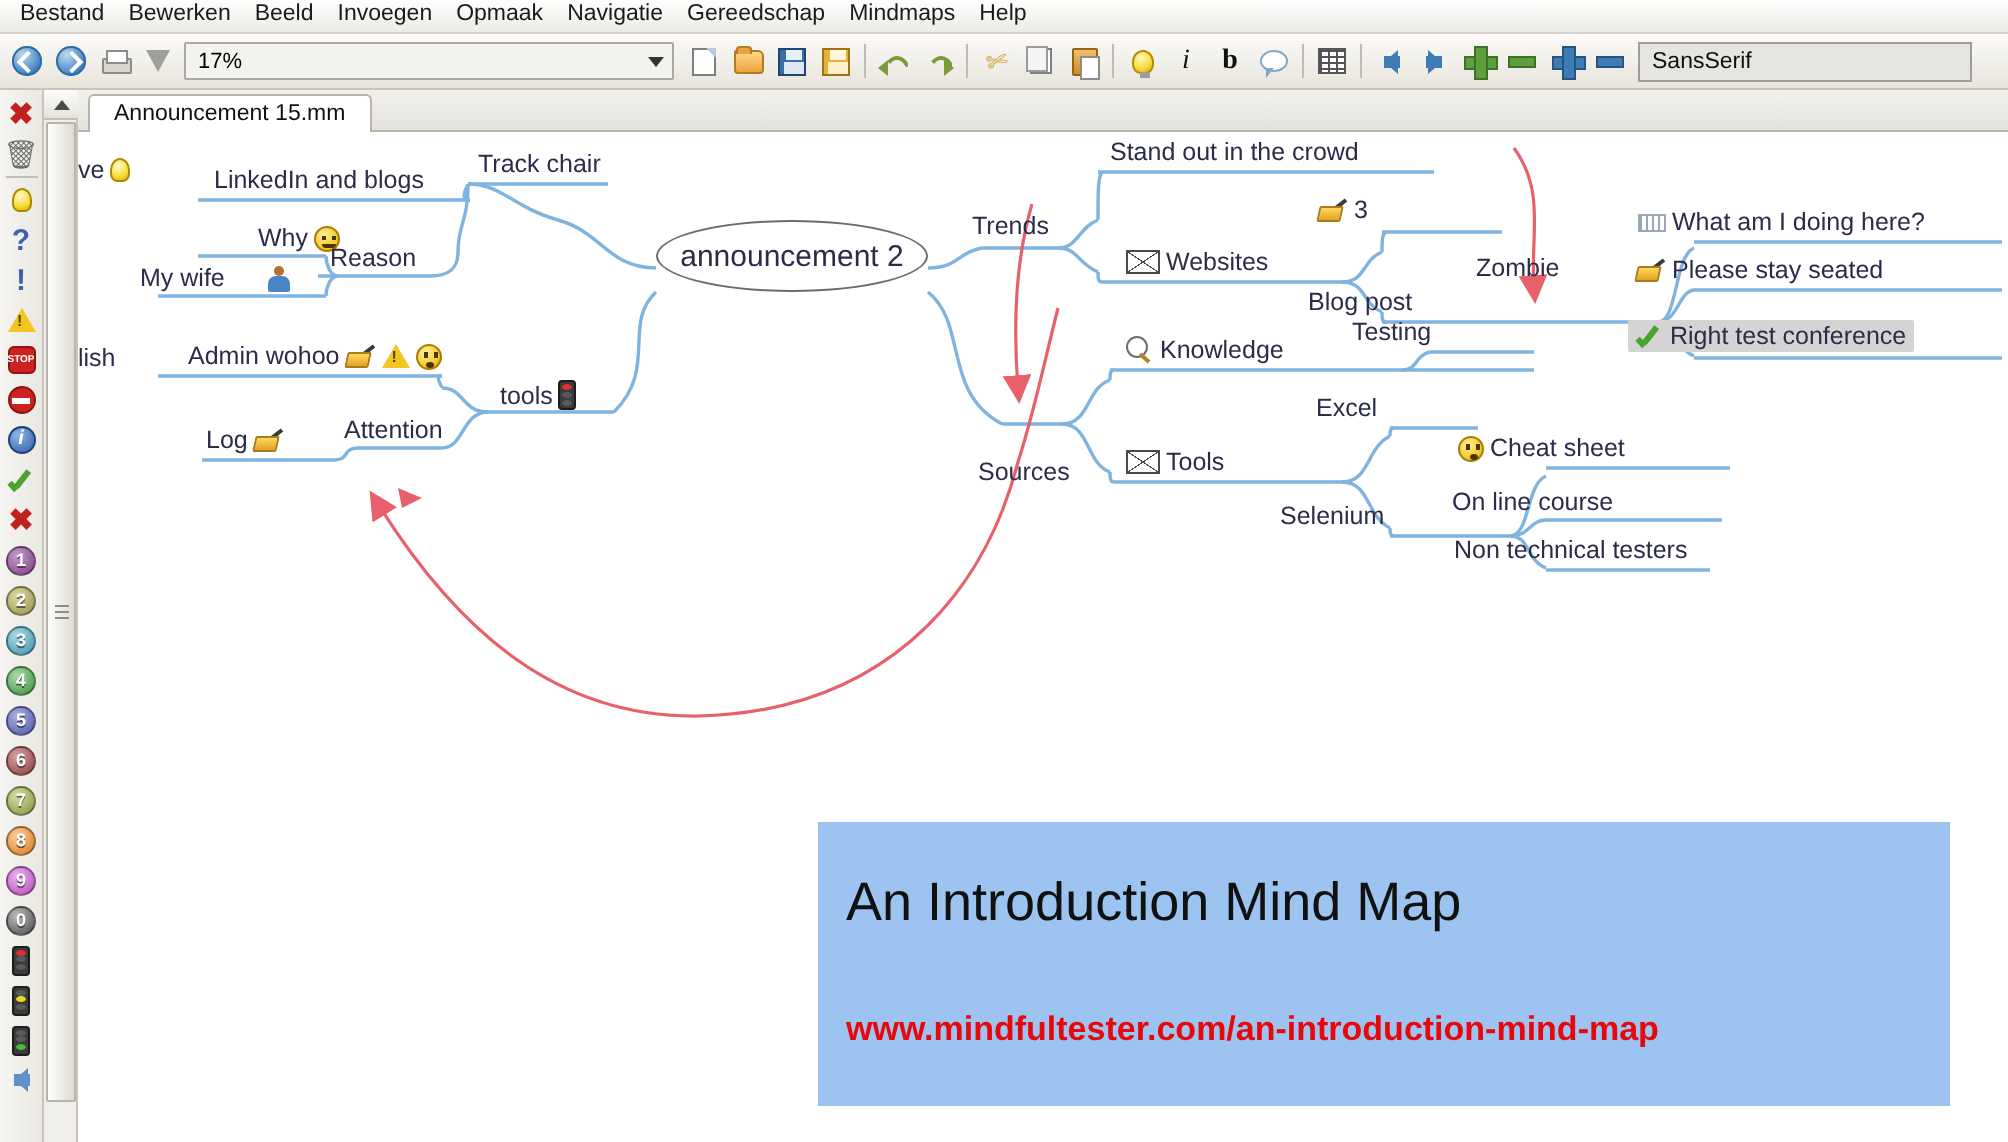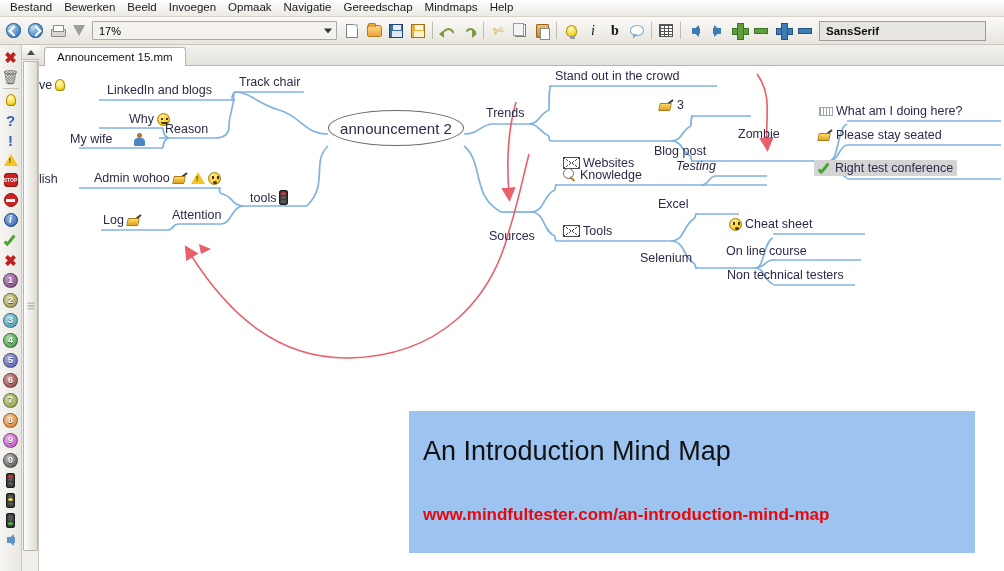--- a/index.html
+++ b/index.html
@@ -72,21 +72,21 @@
     border-right: 4px solid transparent;
     border-top: 5px solid #333;
   }
   .fontbox {
     flex: 1; height: 20px;
     background: #e7e5df;
     border: 1px solid #9d9d9d;
     display: flex; align-items: center;
     padding-left: 6px;
     font-size: 11.5px; color: #111;
-    margin-left: 3px; margin-right: 16px; font-weight: bold;
+    margin-left: 3px; margin-right: 16px;
   }
 
   
   .ic-nav {
     width: 15px; height: 15px; border-radius: 50%;
     background: radial-gradient(circle at 35% 30%, #bcd9f2, #3d7ebd 70%, #1f5690);
     position: relative;
     box-shadow: inset 0 0 0 1px #2e6da4;
   }
   .ic-nav::after {
@@ -853,21 +853,21 @@
     <div class="node" style="left:133px; top:142px;">
       <span>Attention</span>
     </div>
 
     <div class="node" style="left:447px; top:40px;">
       <span>Trends</span>
     </div>
     <div class="node" style="left:516px; top:3px;">
       <span>Stand out in the crowd</span>
     </div>
-    <div class="node" style="left:524px; top:58px;margin-top:32px;">
+    <div class="node" style="left:524px; top:58px;">
       <span class="chip chip-env"></span>
       <span>Websites</span>
     </div>
     <div class="node" style="left:620px; top:32px;">
       <span class="chip chip-broom"></span>
       <span>3</span>
     </div>
     <div class="node" style="left:615px; top:78px;">
       <span>Blog post</span>
     </div>
@@ -887,21 +887,21 @@
       <span>Right test conference</span>
     </div>
 
     <div class="node" style="left:450px; top:163px;">
       <span>Sources</span>
     </div>
     <div class="node" style="left:524px; top:102px;">
       <span class="chip chip-mag"></span>
       <span>Knowledge</span>
     </div>
-    <div class="node" style="left:637px; top:93px;font-style:italic;">
+    <div class="node" style="left:637px; top:93px;">
       <span>Testing</span>
     </div>
     <div class="node" style="left:524px; top:158px;">
       <span class="chip chip-env"></span>
       <span>Tools</span>
     </div>
     <div class="node" style="left:606px; top:131px;margin-left:13px;">
       <span>Excel</span>
     </div>
     <div class="node" style="left:601px; top:185px;">

